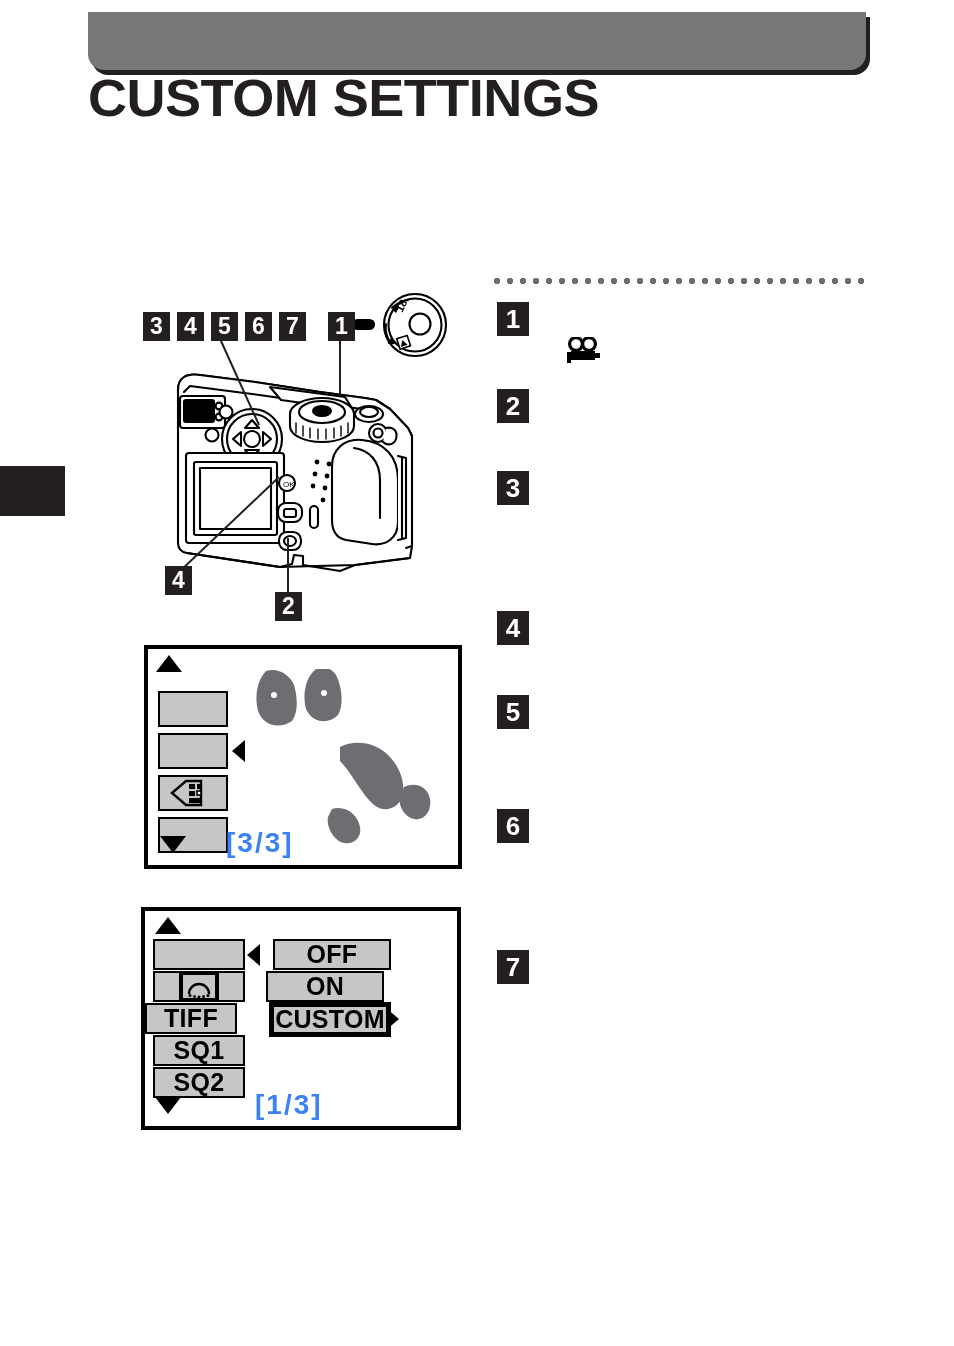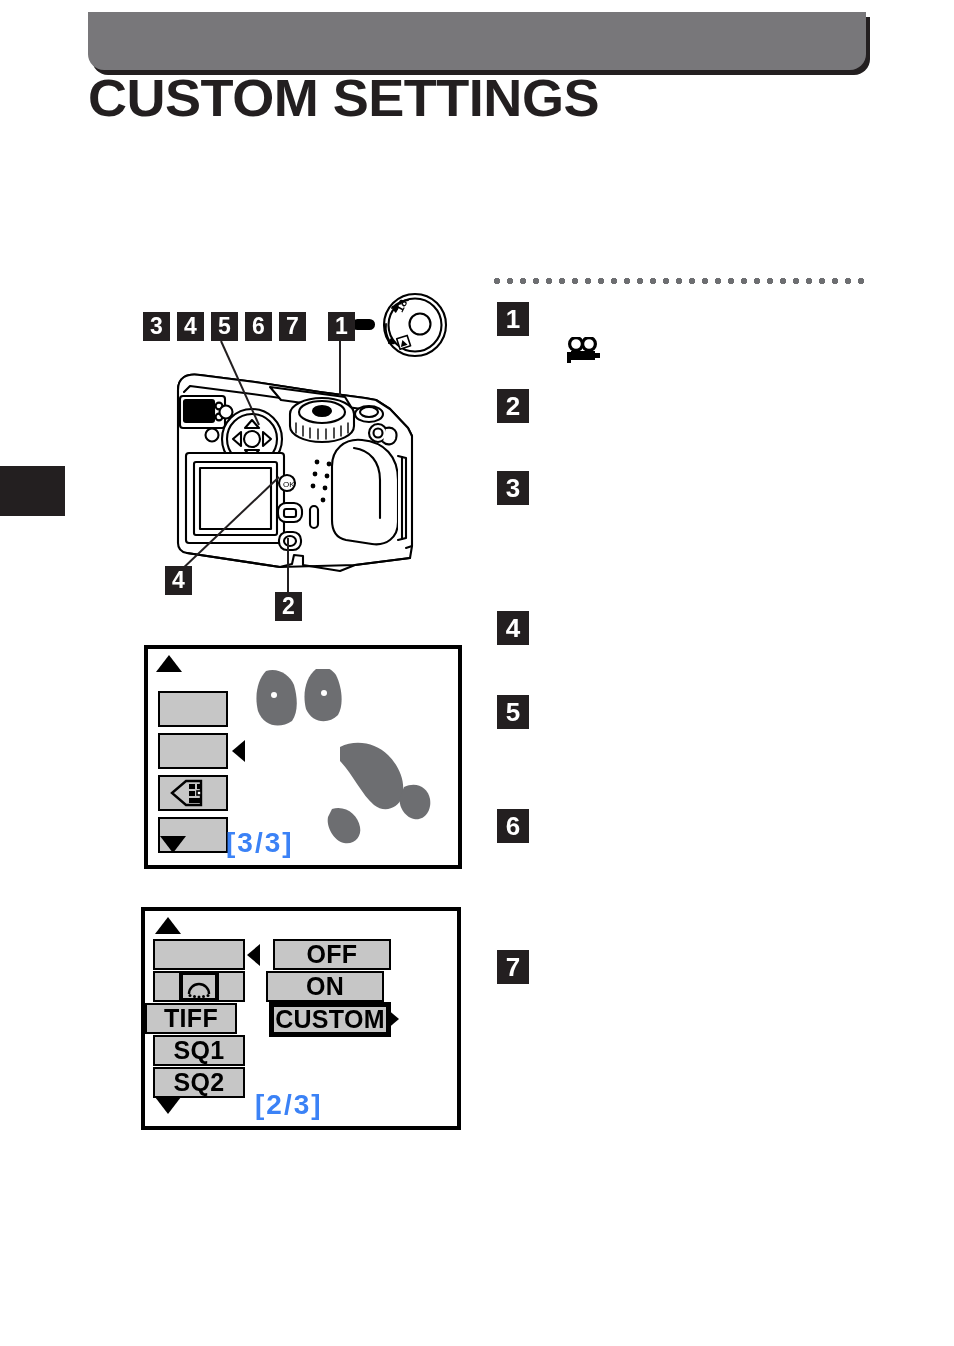--- a/index.html
+++ b/index.html
@@ -418,17 +418,17 @@
       <div class="menu-cell plain" style="left:8px; top:156px; width:92px; height:31px;">SQ2</div>
 
       <div class="tri-left" style="position:absolute; left:102px; top:33px;"></div>
 
       <div class="menu-cell plain" style="left:117px; top:28px; width:118px; height:31px;margin-left:11px;">OFF</div>
       <div class="menu-cell plain" style="left:121px; top:60px; width:118px; height:31px;">ON</div>
       <div class="menu-cell sel" style="left:124px; top:91px; width:122px; height:35px;">CUSTOM</div>
       <div class="tri-right" style="position:absolute; left:241px; top:97px;"></div>
 
       <div class="tri-down" style="position:absolute; left:10px; top:186px;"></div>
-      <div class="page-ind" style="left:110px; top:178px;">[2/3]</div>
+      <div class="page-ind" style="left:110px; top:178px;">[1/3]</div>
     </div>
   </div>
 
 </div>
 
 </body></html>

